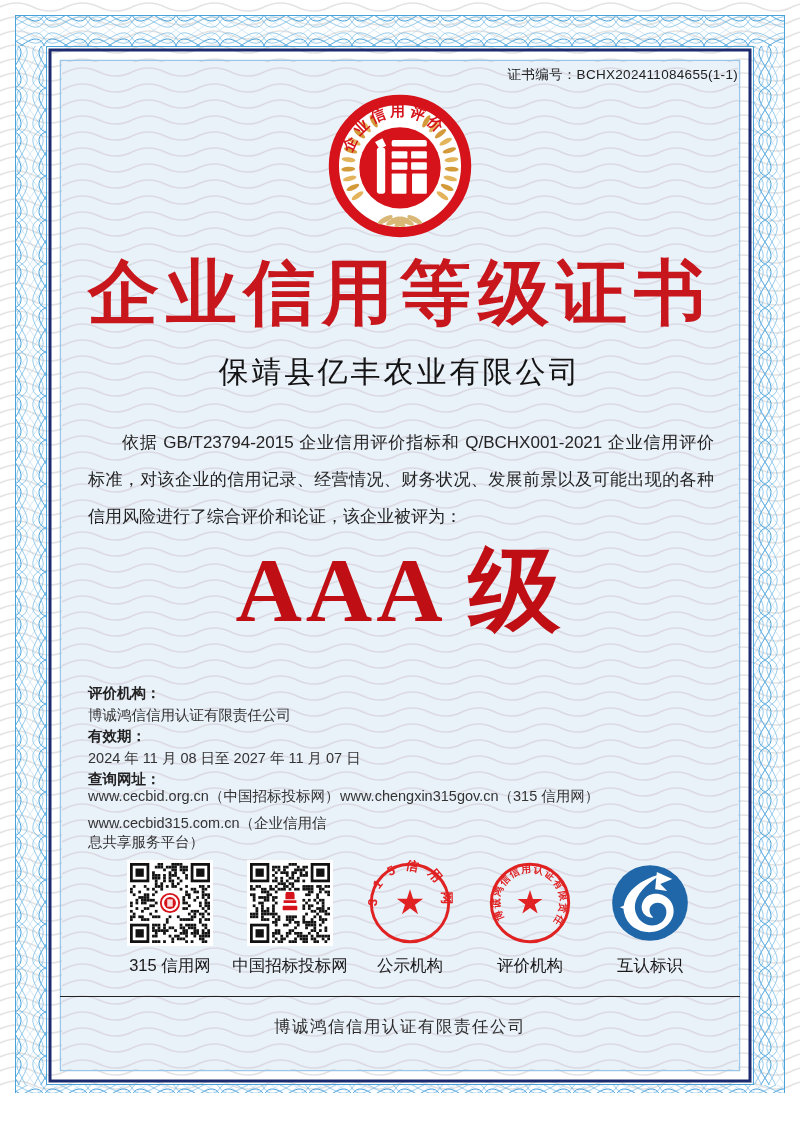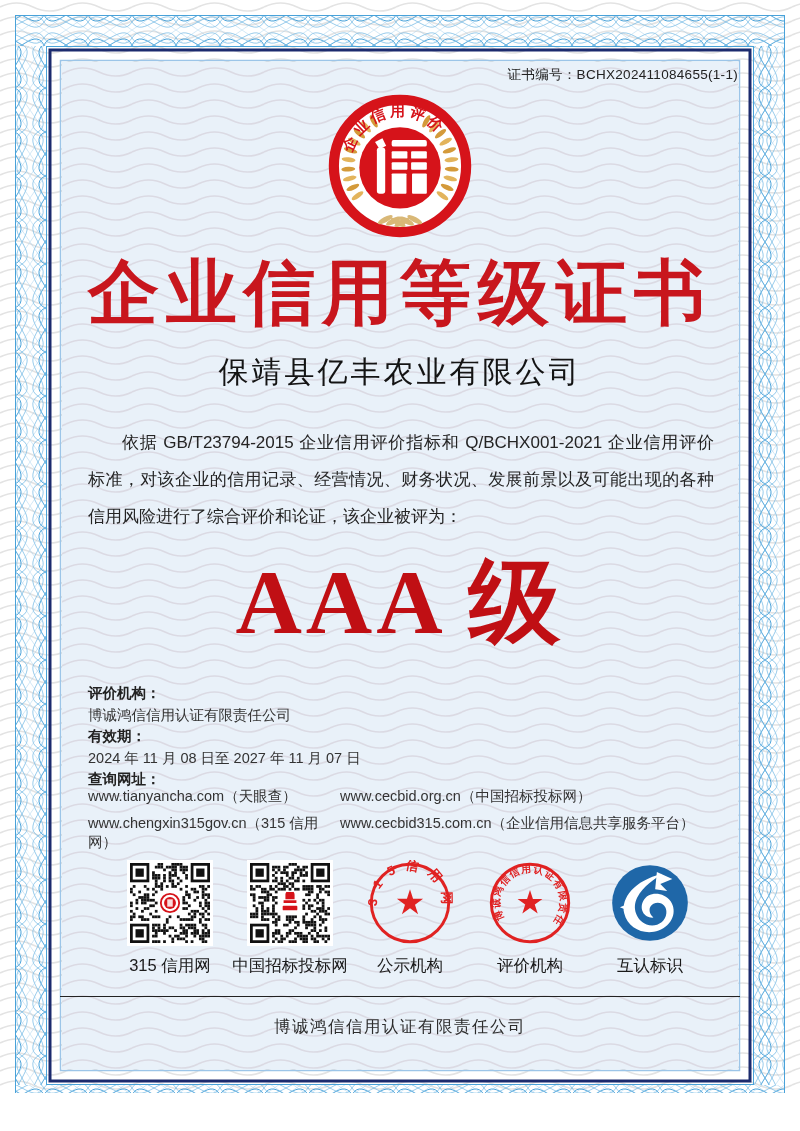--- a/index.html
+++ b/index.html
@@ -7,21 +7,21 @@
   .page { position:relative; width:800px; height:1093px; overflow:hidden; }
   .bg-svg { position:absolute; left:0; top:0; width:800px; height:1131px; }
   .cert-no { position:absolute; top:66px; right:62px; font-size:13.5px; color:#222; letter-spacing:.3px; }
   .emblem { position:absolute; left:50%; top:92px; transform:translateX(-50%); width:148px; height:148px; }
   .title { position:absolute; left:0; width:100%; top:246px; text-align:center;
            font-size:71px; font-weight:900; color:#c8161d; letter-spacing:7px; }
   .company { position:absolute; left:0; width:100%; top:352px; text-align:center;
              font-size:30px; font-weight:normal; color:#141414; letter-spacing:3px; }
   .body-par { position:absolute; left:88px; width:626px; top:424px; font-size:17px; line-height:37px;
               color:#242424; text-align:justify; text-indent:2em; }
-  .rating { position:absolute; left:0; width:100%; top:540px; text-align:center;
+  .rating { position:absolute; left:0; width:100%; top:528px; text-align:center;
             font-family:"Liberation Serif", serif; font-size:92px; font-weight:bold;
             color:#c00f14; letter-spacing:4px; }
   .info { position:absolute; left:88px; top:683px; font-size:14.5px; line-height:21.5px; color:#333; }
   .info .lbl { font-weight:bold; color:#222; }
   .url-grid { position:absolute; left:88px; top:787px; display:grid;
               grid-template-columns:252px auto; row-gap:8px; font-size:14.5px; color:#333; }
   .badges-row { position:absolute; left:118px; right:98px; top:860px; display:flex;
                 justify-content:space-between; align-items:flex-start; }
   .badge { width:104px; display:flex; flex-direction:column; align-items:center; }
   .badge .art { position:relative; width:86px; height:86px; }
@@ -147,21 +147,20 @@
   <div class="rating">AAA 级</div>
 
   <div class="info">
     <div class="lbl">评价机构：</div>
     <div>博诚鸿信信用认证有限责任公司</div>
     <div class="lbl">有效期：</div>
     <div>2024 年 11 月 08 日至 2027 年 11 月 07 日</div>
     <div class="lbl">查询网址：</div>
   </div>
   <div class="url-grid">
-    <div>www.tianyancha.com（天眼查）</div>
     <div>www.cecbid.org.cn（中国招标投标网）</div>
     <div>www.chengxin315gov.cn（315 信用网）</div>
     <div>www.cecbid315.com.cn（企业信用信息共享服务平台）</div>
   </div>
 
   <div class="badges-row">
 
     <div class="badge">
       <div class="art qr" id="qr1"><svg viewBox="0 0 87 87" width="80" height="80">
             <rect x="30" y="0" width="3" height="3" fill="#111"></rect>

